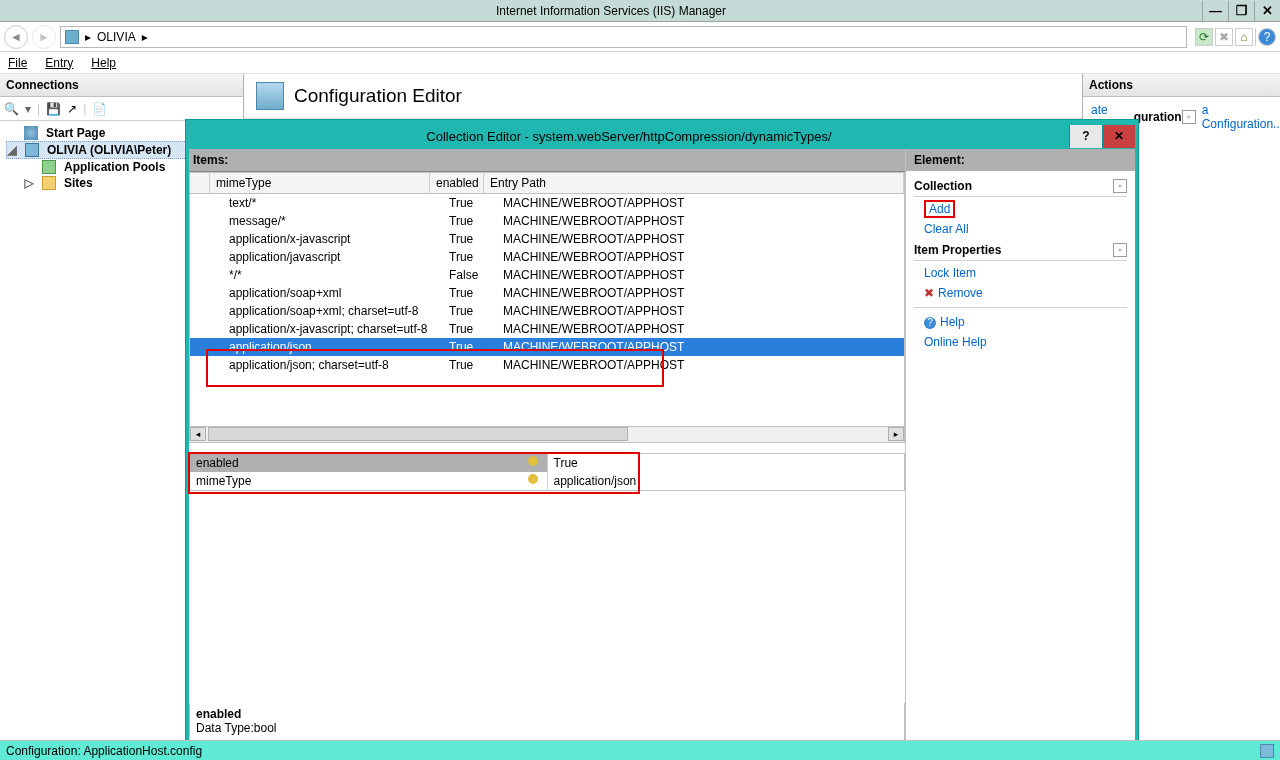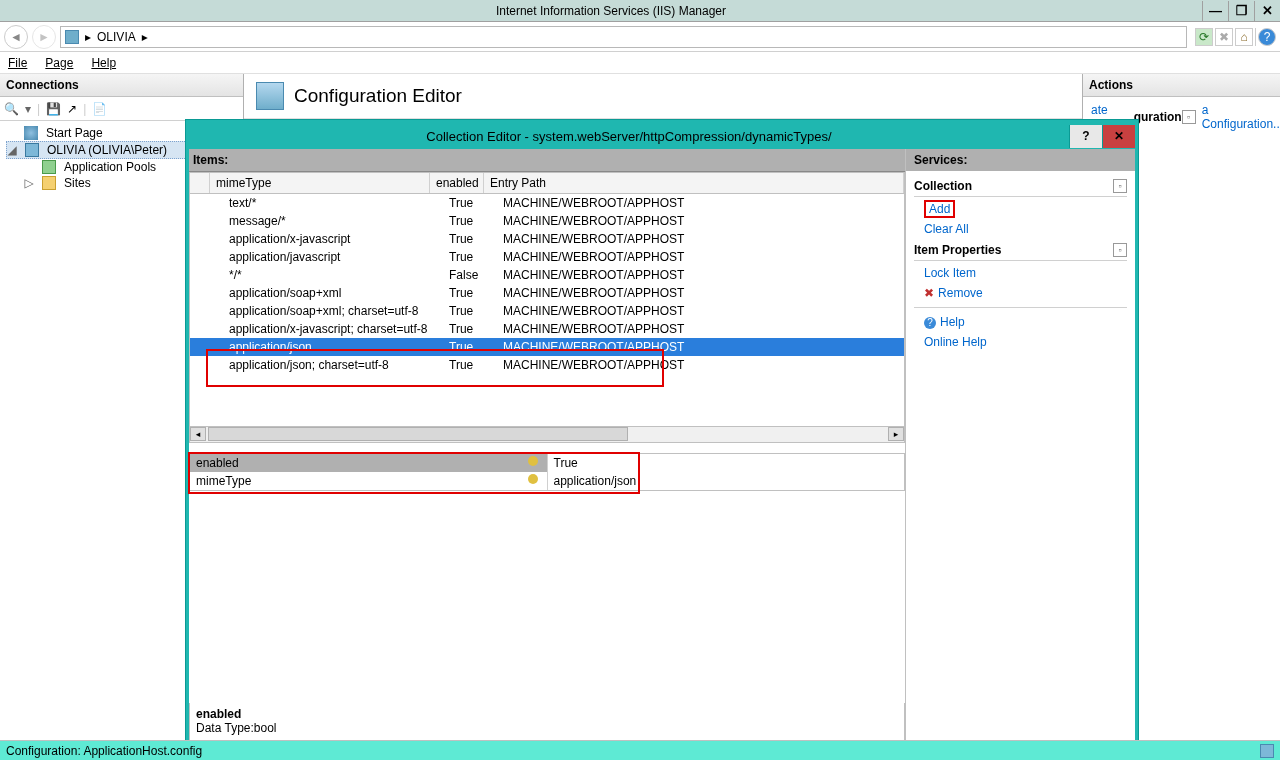--- a/index.html
+++ b/index.html
@@ -23,21 +23,21 @@
 
 .menubar { height: 22px; background: #fff; border-bottom: 1px solid #e0e0e0; display: flex; align-items: center; padding-left: 8px; gap: 18px; }
 .menubar span { cursor: default; text-decoration: underline; }
 
 
 .main { display: flex; height: 668px; }
 .connections { width: 244px; border-right: 1px solid #b0b0b0; display: flex; flex-direction: column; }
 .panel-head { background: linear-gradient(#f5f5f5,#e4e4e4); border-bottom: 1px solid #c0c0c0; padding: 4px 6px; font-weight: bold; }
 .conn-toolbar { height: 24px; border-bottom: 1px solid #d0d0d0; display: flex; align-items: center; padding-left: 4px; gap: 6px; }
 .conn-tree { padding: 4px 6px; }
-.tree-row { display: flex; align-items: center; gap: 8px; padding: 1px 0; white-space: nowrap; }
+.tree-row { display: flex; align-items: center; gap: 8px; padding: 1px 0; white-space: nowrap; font-weight: bold; }
 .tree-row .exp { width: 10px; text-align: center; color: #666; cursor: default; }
 .tree-row .ticon { width: 14px; height: 14px; }
 .icon-start { background: radial-gradient(#8fc0e0,#4a8ab0); }
 .icon-server { background: #7db8d8; border:1px solid #3a7aa0; }
 .icon-pools { background: #8fd08f; border:1px solid #4a9a4a; }
 .icon-sites { background: #f5d070; border:1px solid #caa030; }
 .tree-row.selected { background: #d6e5f3; border: 1px dotted #7da2ce; }
 
 .center { flex: 1; background: #fff; position: relative; }
 .ce-head { display: flex; align-items: center; gap: 10px; padding: 8px 12px; border-bottom: 1px solid #e0e0e0; }
@@ -129,21 +129,21 @@
     <div class="ico" style="background:#c9e8c9;color:#2a7a2a">⟳</div>
     <div class="ico" style="color:#aaa">✖</div>
     <div class="ico" style="color:#8a6a2a">⌂</div>
     <div style="width:1px;height:18px;background:#ccc"></div>
     <div class="ico" style="background:#3a8ad8;color:#fff;border-radius:50%">?</div>
   </div>
 </div>
 
 <div class="menubar">
   <span>File</span>
-  <span>Page</span>
+  <span>Entry</span>
   <span>Help</span>
 </div>
 
 <div class="main">
 
   <div class="connections">
     <div class="panel-head">Connections</div>
     <div class="conn-toolbar">
       <span style="color:#2a7a2a">🔍</span>
       <span style="color:#666">▾</span>
@@ -319,21 +319,21 @@
       </div>
 
       <div style="flex:1"></div>
       <div class="prop-desc">
         <div style="font-weight:bold">enabled</div>
         <div>Data Type:bool</div>
       </div>
     </div>
 
     <div class="dlg-right">
-      <div class="dlg-r-head">Services:</div>
+      <div class="dlg-r-head">Element:</div>
       <div class="dlg-r-body">
         <div class="section">
             <span>Collection</span>
             <span class="sqbtn">▫</span>
           </div>
         <div class="item"><span class="link addbox">Add</span></div>
         <div class="item link">Clear All</div>
         <div class="section">
             <span>Item Properties</span>
             <span class="sqbtn">▫</span>

